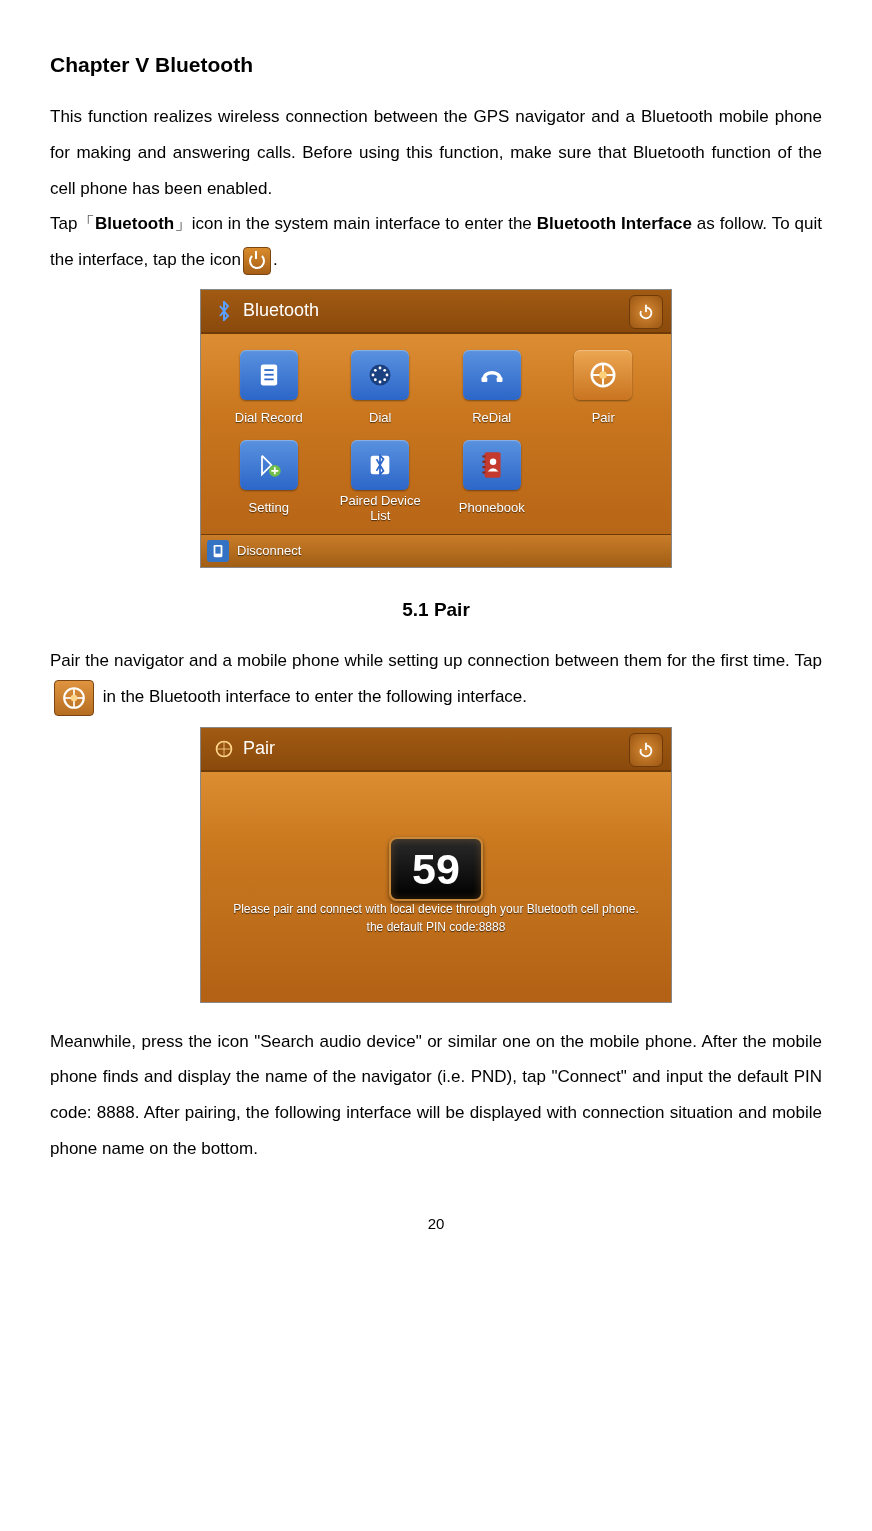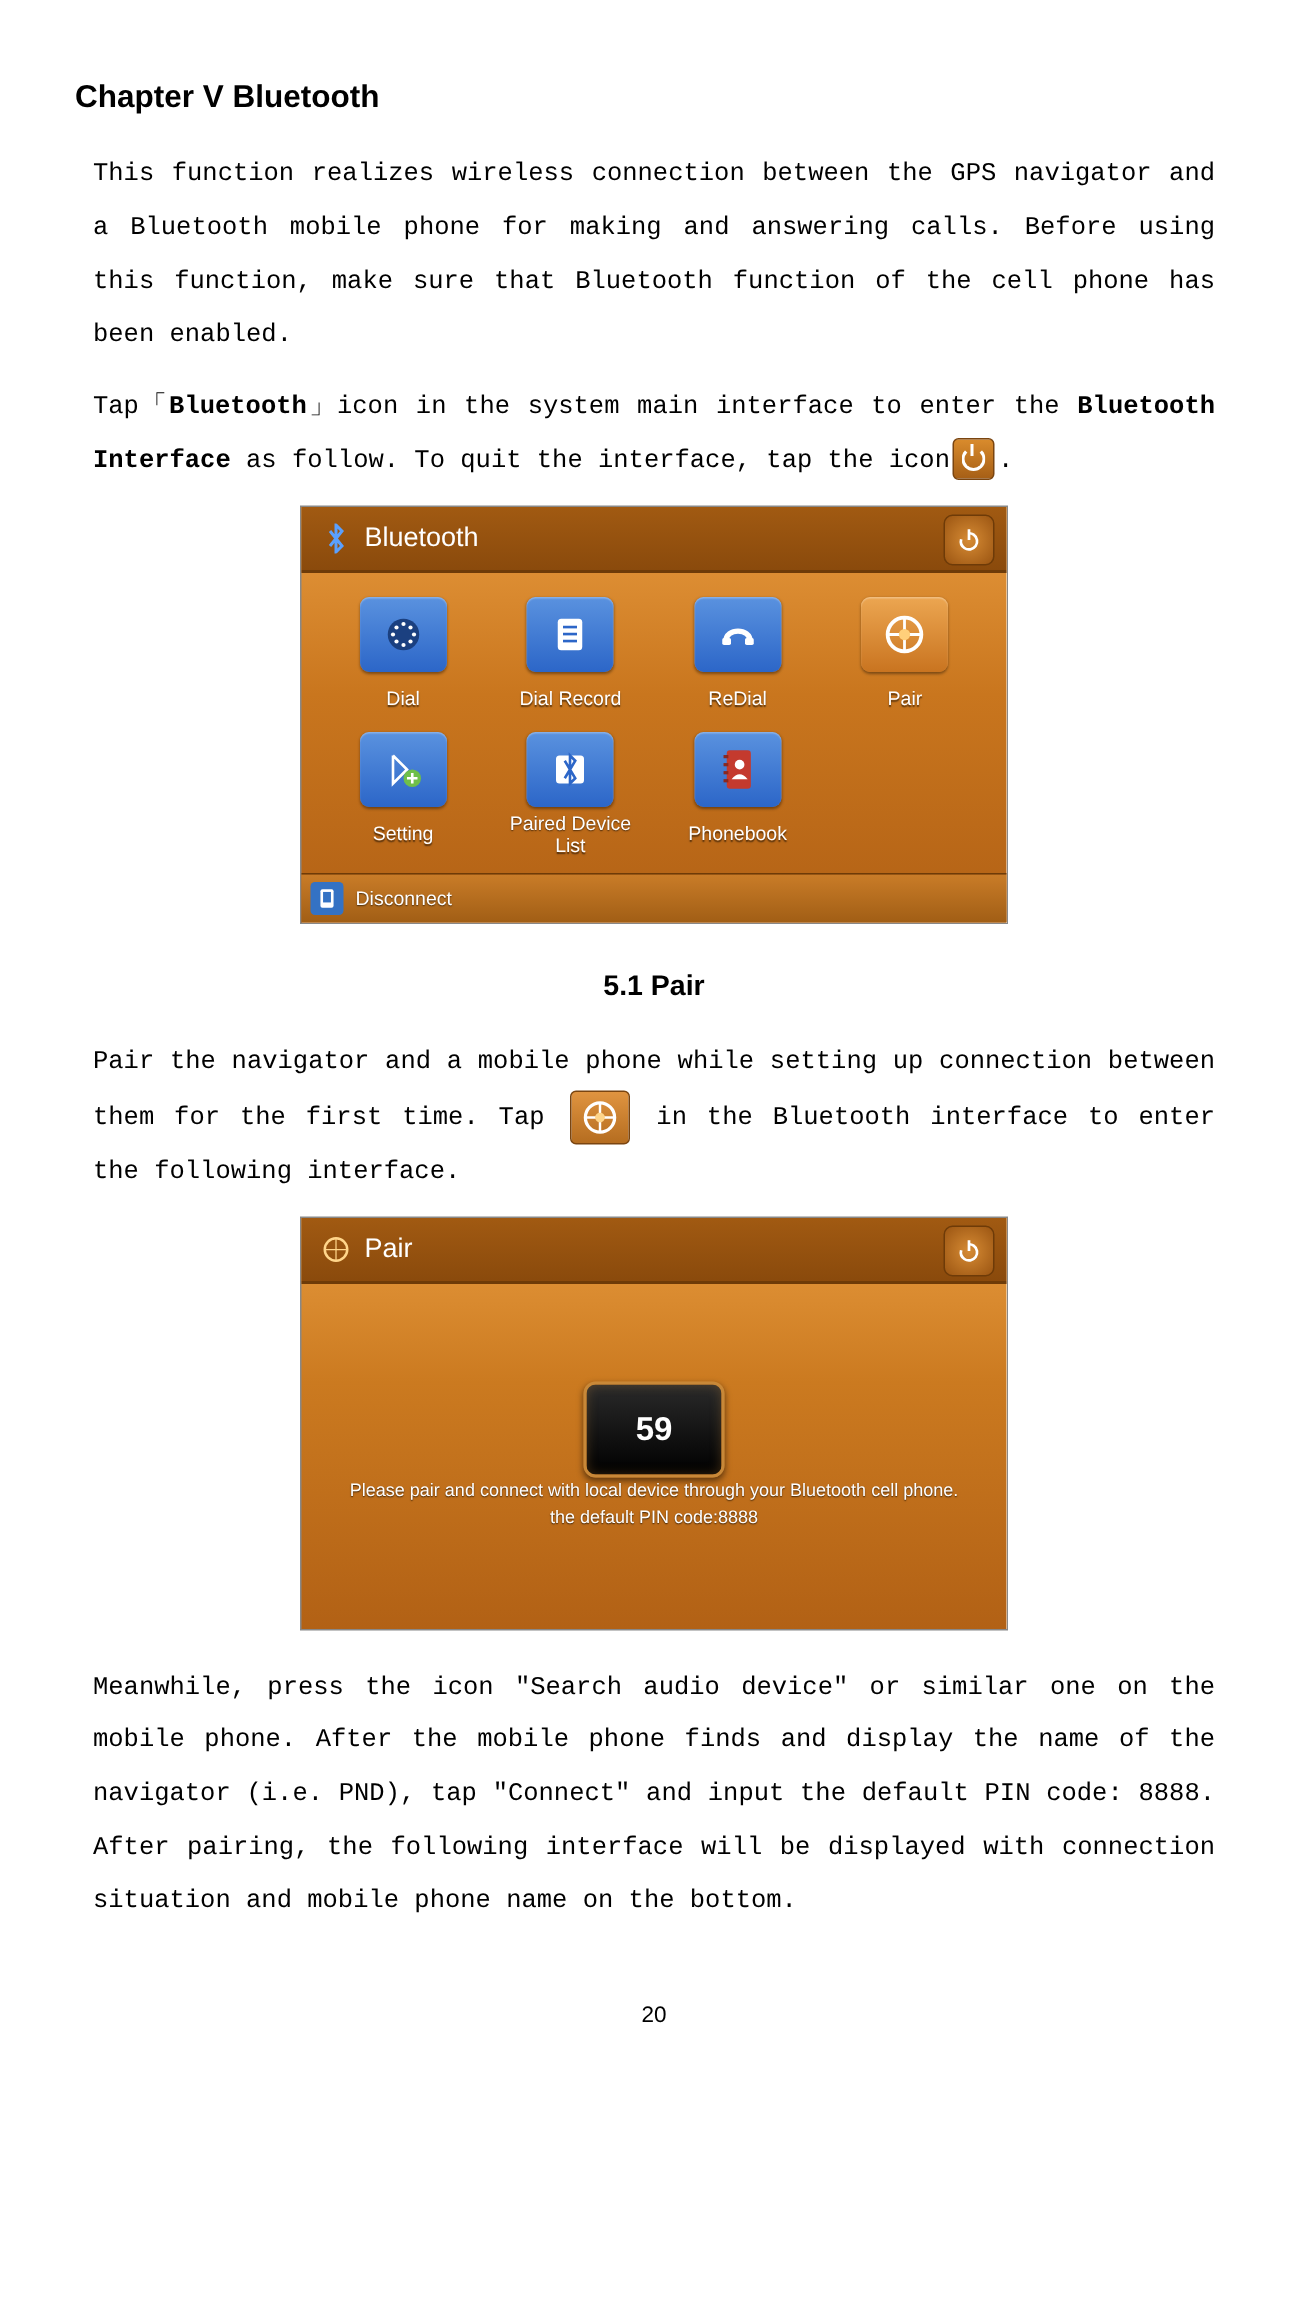--- a/index.html
+++ b/index.html
@@ -20,23 +20,22 @@
     line-height: 1.4;
   }
   h2 {
     font-size: 19px;
     font-weight: bold;
     margin: 30px 0 20px 0;
     line-height: 1.4;
     text-align: center;
   }
   p {
-    margin: 12px;
+    margin: 0;
     text-align: justify;
-    font-family: Liberation Mono, monospace;
   }
   .inline-icon {
     display: inline-block;
     vertical-align: middle;
     width: 26px;
     height: 26px;
     background: linear-gradient(#d98b2c, #a65f16);
     border: 1px solid #7a4510;
     border-radius: 4px;
     position: relative;
@@ -198,21 +197,21 @@
     justify-content: center;
     padding: 0 26px;
   }
   .countdown {
     width: 90px;
     height: 60px;
     background: linear-gradient(#2a2a2a, #000);
     border-radius: 8px;
     border: 2px solid #c88838;
     color: #fff;
-    font-size: 22px;
+    font-size: 43px;
     font-weight: bold;
     display: flex;
     align-items: center;
     justify-content: center;
     box-shadow: 0 2px 4px rgba(0,0,0,.5), inset 0 0 8px rgba(200,136,56,.3);
   }
   .pair-msg {
     color: #fff;
     font-size: 12px;
     text-align: center;
@@ -246,49 +245,49 @@
     </span>
     <span class="bt-header-title">Bluetooth</span>
     <span class="power-btn">
       <svg class="power-svg" viewBox="0 0 20 20">
           <circle cx="10" cy="11" r="6" fill="none" stroke="#fff" stroke-width="2" stroke-dasharray="26 8" transform="rotate(-55 10 11)"></circle>
           <line x1="10" y1="2" x2="10" y2="10" stroke="#fff" stroke-width="2"></line>
         </svg>
     </span>
   </div>
   <div class="bt-grid">
+    <div class="bt-item">
+      <div class="bt-icon" style="background:linear-gradient(#5a92df,#2c66c8)">
+        <svg width="28" height="28" viewBox="0 0 24 24">
+            <rect x="5" y="3" width="14" height="18" rx="2" fill="#fff"></rect>
+            <rect x="8" y="7" width="8" height="1.5" fill="#2c66c8"></rect>
+            <rect x="8" y="11" width="8" height="1.5" fill="#2c66c8"></rect>
+            <rect x="8" y="15" width="8" height="1.5" fill="#2c66c8"></rect>
+          </svg>
+      </div>
+      <div class="bt-label">Dial Record</div>
+    </div>
     <div class="bt-item">
       <div class="bt-icon" style="background:linear-gradient(#5a92df,#2c66c8)">
         <svg width="28" height="28" viewBox="0 0 24 24">
             <circle cx="12" cy="12" r="9" fill="#1b4080"></circle>
             <circle cx="12" cy="6" r="1.2" fill="#fff"></circle>
             <circle cx="12" cy="18" r="1.2" fill="#fff"></circle>
             <circle cx="6" cy="12" r="1.2" fill="#fff"></circle>
             <circle cx="18" cy="12" r="1.2" fill="#fff"></circle>
             <circle cx="8" cy="8" r="1.2" fill="#fff"></circle>
             <circle cx="16" cy="8" r="1.2" fill="#fff"></circle>
             <circle cx="8" cy="16" r="1.2" fill="#fff"></circle>
             <circle cx="16" cy="16" r="1.2" fill="#fff"></circle>
           </svg>
       </div>
       <div class="bt-label">Dial</div>
     </div>
     <div class="bt-item">
       <div class="bt-icon" style="background:linear-gradient(#5a92df,#2c66c8)">
-        <svg width="28" height="28" viewBox="0 0 24 24">
-            <rect x="5" y="3" width="14" height="18" rx="2" fill="#fff"></rect>
-            <rect x="8" y="7" width="8" height="1.5" fill="#2c66c8"></rect>
-            <rect x="8" y="11" width="8" height="1.5" fill="#2c66c8"></rect>
-            <rect x="8" y="15" width="8" height="1.5" fill="#2c66c8"></rect>
-          </svg>
-      </div>
-      <div class="bt-label">Dial Record</div>
-    </div>
-    <div class="bt-item">
-      <div class="bt-icon" style="background:linear-gradient(#5a92df,#2c66c8)">
         <svg width="30" height="28" viewBox="0 0 24 24">
             <path d="M5 16 C5 8 19 8 19 16" fill="none" stroke="#fff" stroke-width="3" stroke-linecap="round"></path>
             <rect x="3" y="14" width="5" height="4" rx="1" fill="#fff"></rect>
             <rect x="16" y="14" width="5" height="4" rx="1" fill="#fff"></rect>
           </svg>
       </div>
       <div class="bt-label">ReDial</div>
     </div>
     <div class="bt-item">
       <div class="bt-icon" style="background:linear-gradient(#eca651,#c97420)">

